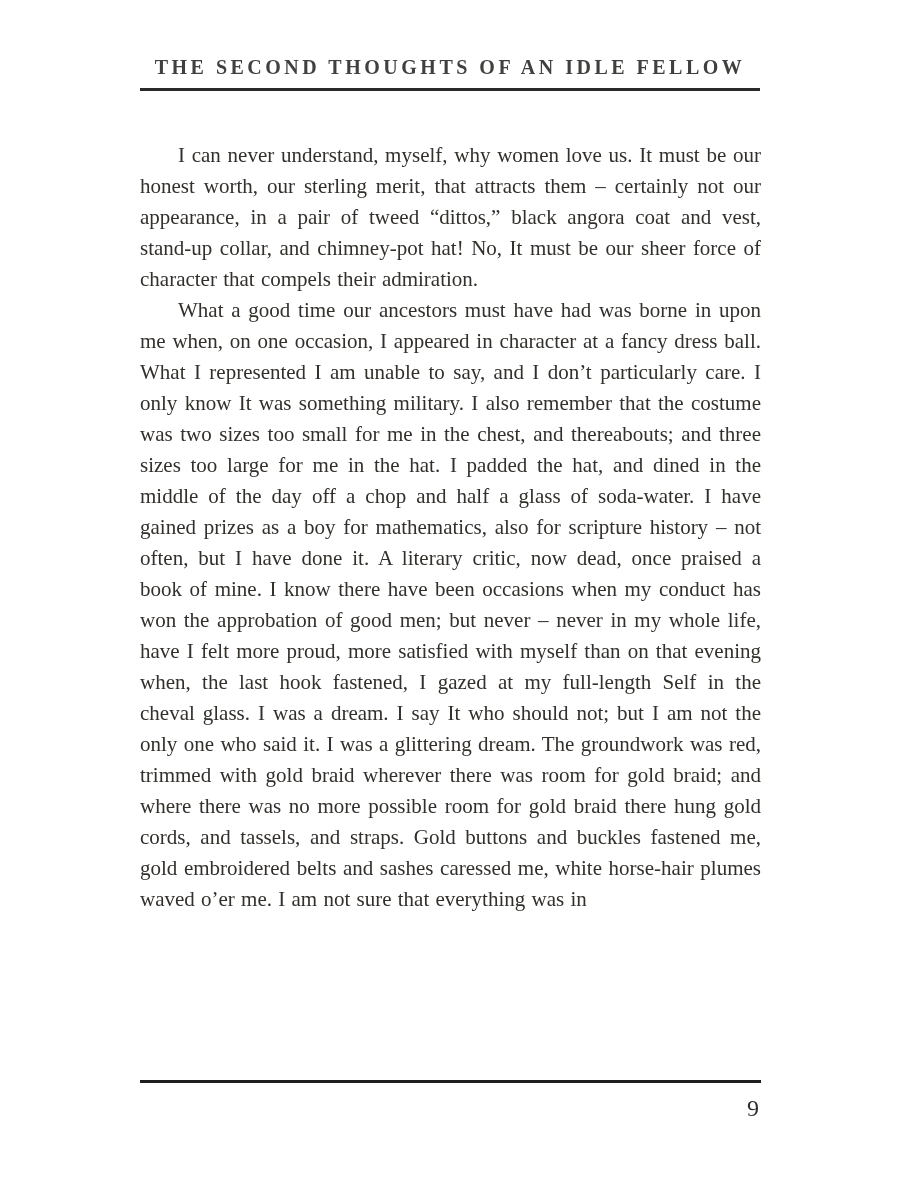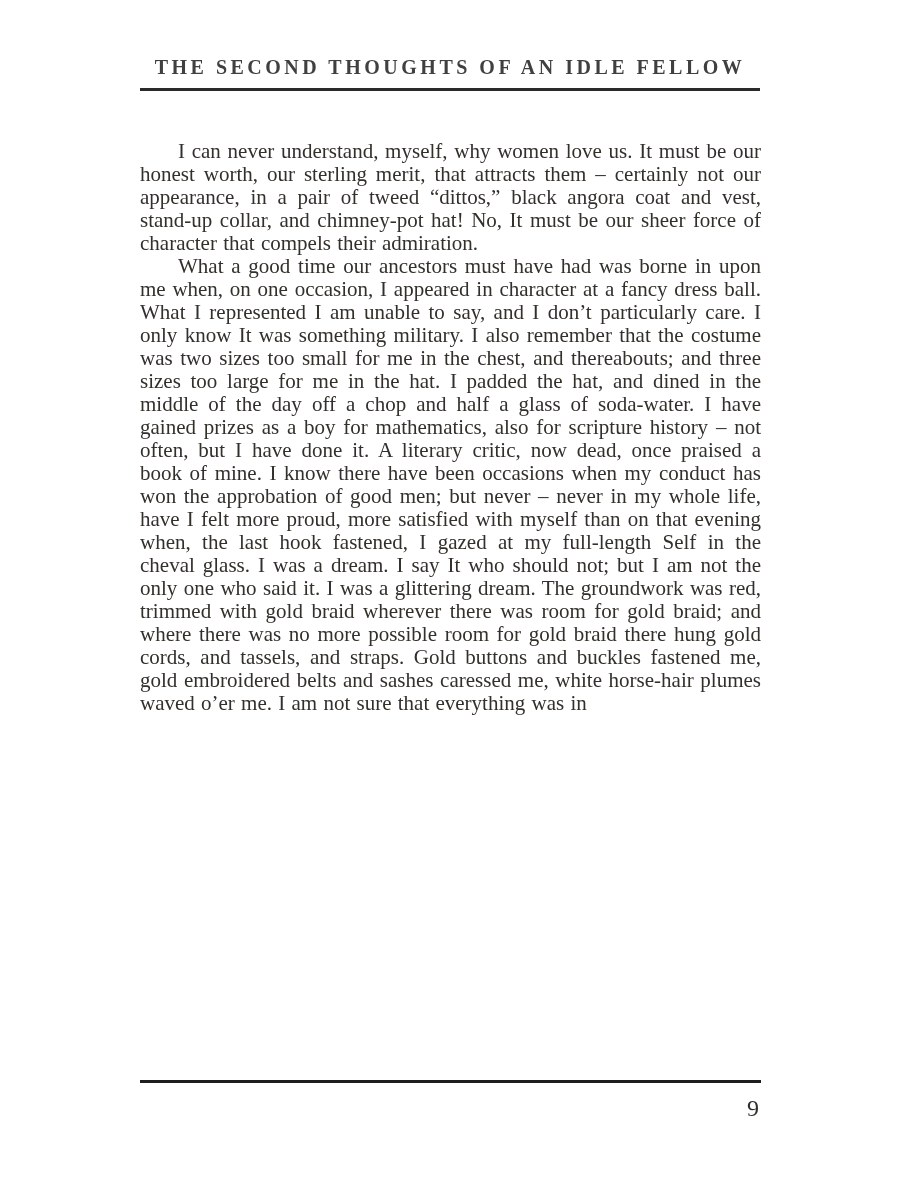--- a/index.html
+++ b/index.html
@@ -38,21 +38,21 @@
     height: 3px;
     background: #2a2a28;
     border: none;
   }
   .body-text {
     position: absolute;
     top: 140px;
     left: 140px;
     width: 621px;
     font-size: 21px;
-    line-height: 23px;
+    line-height: 31px;
     text-align: justify;
     color: #33302c;
     hyphens: auto;
     -webkit-hyphens: auto;
     word-spacing: 1px;
   }
   .body-text p {
     margin: 0;
     text-indent: 38px;
   }

